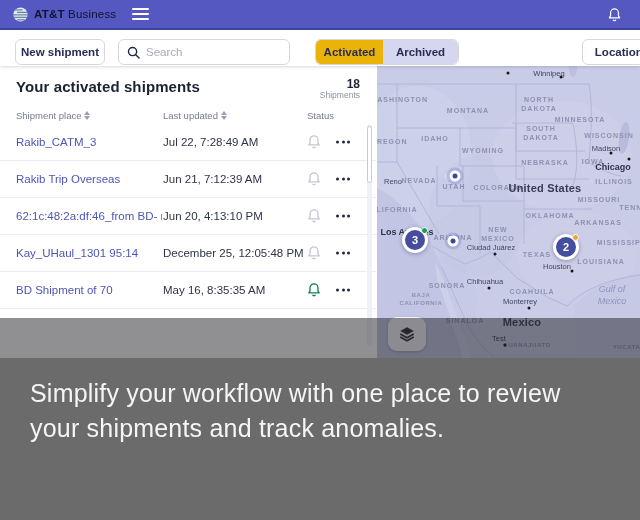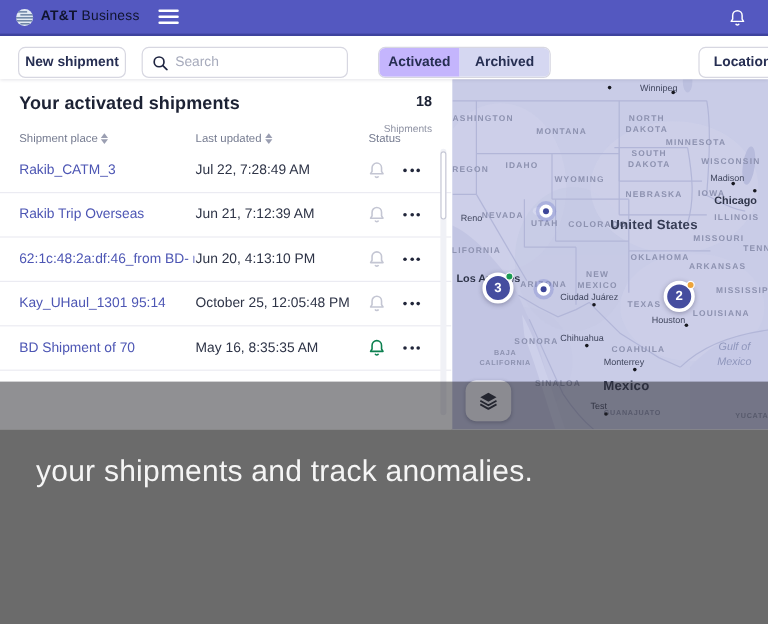--- a/index.html
+++ b/index.html
@@ -22,34 +22,34 @@
 
   
   .tbar { position:absolute; left:0; top:30px; width:100%; height:36px; background:#fff; box-shadow:0 1px 3px rgba(40,40,70,.18); z-index:5; }
   .btn { position:absolute; top:9px; height:26px; background:#fff; border:1px solid #d7d7e1; border-radius:6px; font-size:11.5px; font-weight:bold; color:#262e52; display:flex; align-items:center; justify-content:center; cursor:pointer; font-family:inherit; }
   .btn-new { left:15px; width:90px; }
   .searchbox { position:absolute; left:118px; top:9px; width:172px; height:26px; border:1px solid #d7d7e1; border-radius:6px; display:flex; align-items:center; padding:0 8px; gap:6px; background:#fff; }
   .searchbox svg { flex:0 0 auto; }
   .searchbox input { border:none; outline:none; width:100%; font-size:11.5px; color:#2a3050; font-family:inherit; background:transparent; }
   .searchbox input::placeholder { color:#a7abbc; }
   .seg { position:absolute; left:315px; top:9px; height:26px; display:flex; border:1px solid #d7d7e1; border-radius:6px; overflow:hidden; }
-  .seg-item { height:100%; display:flex; align-items:center; justify-content:center; font-size:11.5px; font-weight:bold; color:#262e52; cursor:pointer; background:#c4b5fd; }
+  .seg-item { height:100%; display:flex; align-items:center; justify-content:center; font-size:11.5px; font-weight:bold; color:#262e52; cursor:pointer; background:#eab308; }
   .seg-item.on { background:#d5d7f1; }
   .seg-activated { width:67px; }
   .seg-archived { width:75px; }
   .btn-refresh { left:477px; width:66px; color:#4050c0; }
   .btn-locations { left:582px; width:80px; }
 
   
   .panel { position:absolute; left:0; top:66px; width:376px; height:292px; background:#fff; }
   .panel-head { position:absolute; left:16px; right:16px; top:12px; display:flex; justify-content:space-between; align-items:flex-start; }
   .panel-title { font-size:15px; font-weight:bold; color:#1c2234; letter-spacing:.1px; }
   .panel-count { text-align:right; line-height:1.1; }
   .panel-count .num { font-size:12px; font-weight:bold; color:#1c2234; display:block; }
-  .panel-count .lab { font-size:8.5px; color:#8d91a2; display:block;margin-top:12px; }
+  .panel-count .lab { font-size:8.5px; color:#8d91a2; display:block; }
 
   .cols { position:absolute; left:16px; right:20px; top:44px; height:14px; font-size:9.5px; color:#757b90; }
   .col { position:absolute; top:0; display:flex; align-items:center; gap:3px; }
   .col-name { left:0; }  .col-upd { left:147px; }  .col-status { left:291px; }
   .sort { display:inline-flex; flex-direction:column; gap:1px; }
   .sort i { display:block; width:0; height:0; border-left:3px solid transparent; border-right:3px solid transparent; }
   .sort .up { border-bottom:4px solid #9b9fb2; }
   .sort .dn { border-top:4px solid #9b9fb2; }
 
   .rows { position:absolute; left:0; right:0; top:58px; }
@@ -205,21 +205,21 @@
     </svg>
     <span class="r-menu">
               <i></i>
               <i></i>
               <i></i>
             </span>
   </div>
 
   <div class="row">
     <span class="r-name">Kay_UHaul_1301 95:14</span>
-    <span class="r-date">October 25, 12:05:48 PM</span>
+    <span class="r-date">December 25, 12:05:48 PM</span>
     <svg class="r-bell" viewBox="0 0 16 17">
       <path d="M8 2 a4.2 4.2 0 0 1 4.2 4.2 v3.2 l1.3 2.1 H2.5 L3.8 9.4 V6.2 A4.2 4.2 0 0 1 8 2 Z" fill="none" stroke="currentColor" stroke-width="1.4" stroke-linejoin="round"></path>
       <path d="M6.5 13.6 a1.6 1.6 0 0 0 3 0" fill="none" stroke="currentColor" stroke-width="1.4"></path>
     </svg>
     <span class="r-menu">
               <i></i>
               <i></i>
               <i></i>
             </span>
   </div>
@@ -354,16 +354,17 @@
           <path d="M3 16 L12 21 21 16" fill="none" stroke="#262a38" stroke-width="2" stroke-linejoin="round"></path>
         </svg>
       </div>
     </div>
   </div>
 
   <div class="dim"></div>
 
   <div class="caption">
     <div class="caption-text">
+      <div>Simplify your workflow with one place to review</div>
       <div>your shipments and track anomalies.</div>
     </div>
   </div>
 </div>
 
 </body></html>

